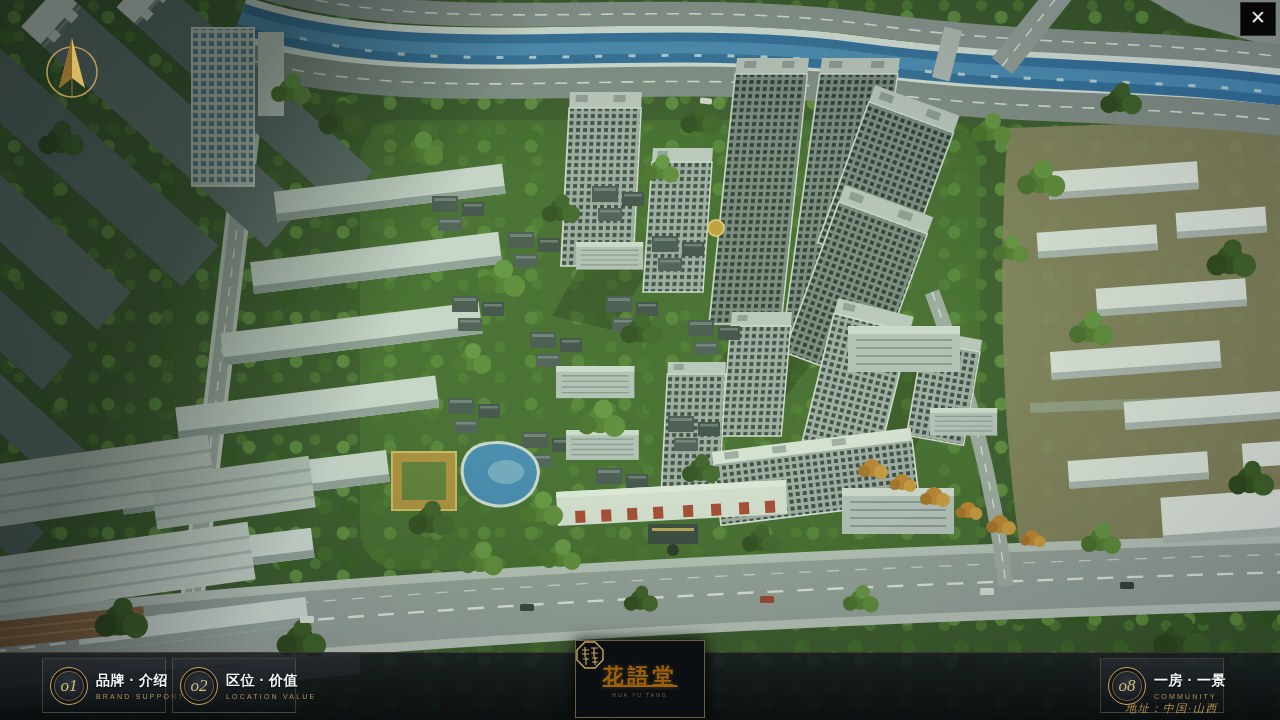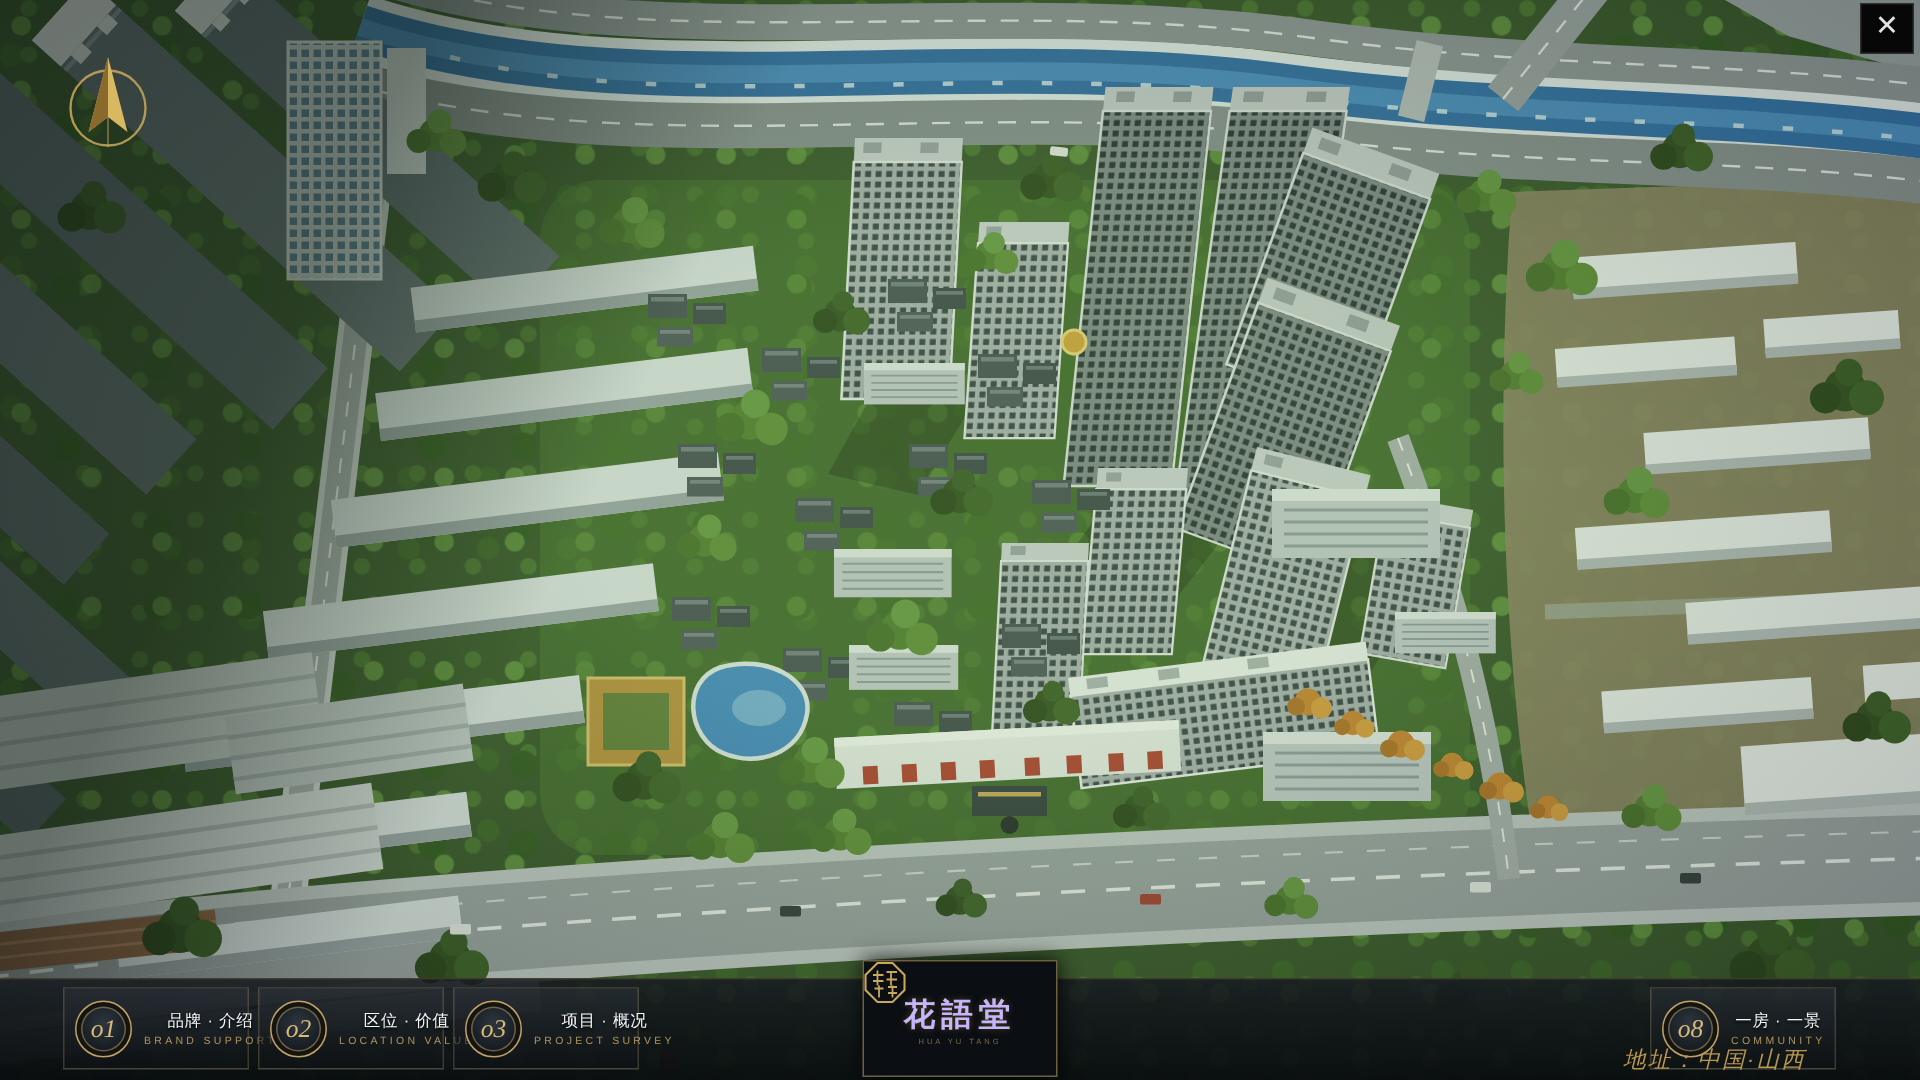--- a/index.html
+++ b/index.html
@@ -34,33 +34,33 @@
   .navitem{position:absolute;top:5px;height:55px;width:124px;box-sizing:border-box;
     border:1px solid rgba(175,155,110,.28);
     background:linear-gradient(180deg, rgba(44,51,58,.55), rgba(14,18,22,.62));
     display:flex;align-items:center;padding-left:7px;cursor:pointer;}
   .badge{width:36px;height:36px;border-radius:50%;flex:0 0 36px;
     border:1px solid #c2a263;box-shadow:inset 0 0 0 3px rgba(5,8,10,.85), inset 0 0 0 4px rgba(194,162,99,.5);
     background:radial-gradient(circle at 50% 40%, #2d3640, #11161b 75%);
     color:#d9ba77;display:flex;align-items:center;justify-content:center;
     font-family:"Liberation Serif",serif;font-style:italic;font-size:17px;}
   .ntext{margin-left:8px;display:flex;flex-direction:column;}
-  .zh{color:#f3f5f7;font-weight:normal;font-size:11px;letter-spacing:.5px;
-    text-shadow:0 1px 2px rgba(0,0,0,.9);white-space:nowrap;text-align:center;}
+  .zh{color:#f3f5f7;font-weight:bold;font-size:14px;letter-spacing:.5px;
+    text-shadow:0 1px 2px rgba(0,0,0,.9);white-space:nowrap;}
   .en{color:#b2945c;font-size:7px;letter-spacing:2.2px;margin-top:3px;white-space:nowrap;}
 
   #logoPanel{position:absolute;left:575px;bottom:2px;width:130px;height:78px;
     background:#0b0f14;border:1px solid rgba(195,165,100,.55);
     box-shadow:0 0 14px rgba(0,0,0,.9);box-sizing:border-box;cursor:pointer;
     display:flex;flex-direction:column;align-items:center;justify-content:center;}
-  #logoTitle{color:#c4b5fd;font-family:"Liberation Serif",serif;font-weight:bold;
-    font-size:21px;letter-spacing:4px;margin-top:2px;text-shadow:0 0 4px rgba(120,90,30,.6);}
+  #logoTitle{color:#a16207;font-family:"Liberation Serif",serif;font-weight:bold;
+    font-size:21px;letter-spacing:4px;margin-top:2px;text-shadow:0 0 4px rgba(120,90,30,.6);text-decoration:underline;}
   #logoSub{color:#7d6a3d;font-size:5px;letter-spacing:2px;margin-top:2px;}
 
-  #address{position:absolute;right:76px;bottom:4px;color:#b9974f;font-size:15px;
+  #address{position:absolute;right:62px;bottom:4px;color:#b9974f;font-size:11px;
     letter-spacing:1.5px;font-style:italic;}
 </style>
 </head>
 <body>
 
 <div id="stage">
   <div id="canopy"></div>
 
   <svg width="1280" height="720" viewBox="0 0 1280 720">
     <defs>
@@ -467,27 +467,20 @@
       <span class="en">BRAND SUPPORT</span>
         </div>
     </div>
     <div class="navitem" style="left:172px">
       <div class="badge">o2</div>
       <div class="ntext">
           <span class="zh">区位 · 价值</span>
       <span class="en">LOCATION VALUE</span>
         </div>
     </div>
-    <div class="navitem" style="left:302px">
-      <div class="badge">o3</div>
-      <div class="ntext">
-          <span class="zh">项目 · 概况</span>
-      <span class="en">PROJECT SURVEY</span>
-        </div>
-    </div>
     <div class="navitem" style="left:1100px">
       <div class="badge">o8</div>
       <div class="ntext">
           <span class="zh">一房 · 一景</span>
       <span class="en">COMMUNITY</span>
         </div>
     </div>
 
     <div id="address">地址：中国·山西</div>
   </div>

